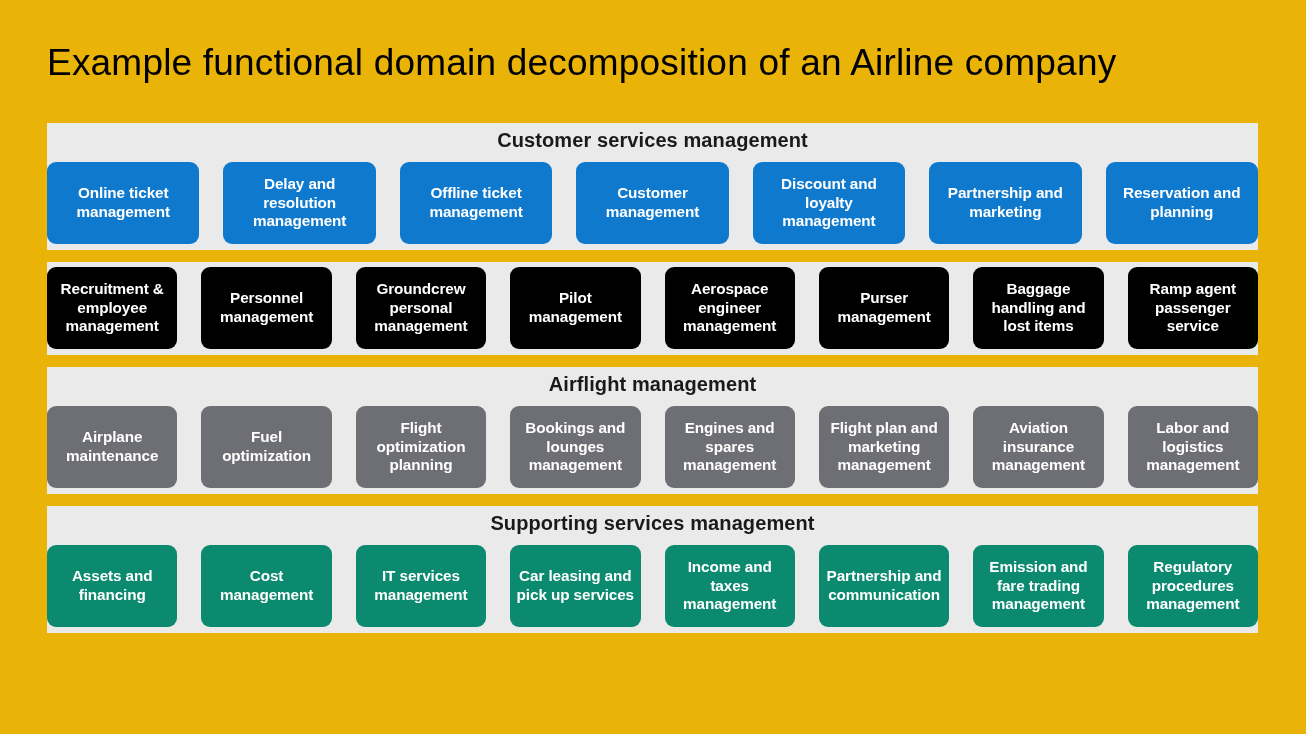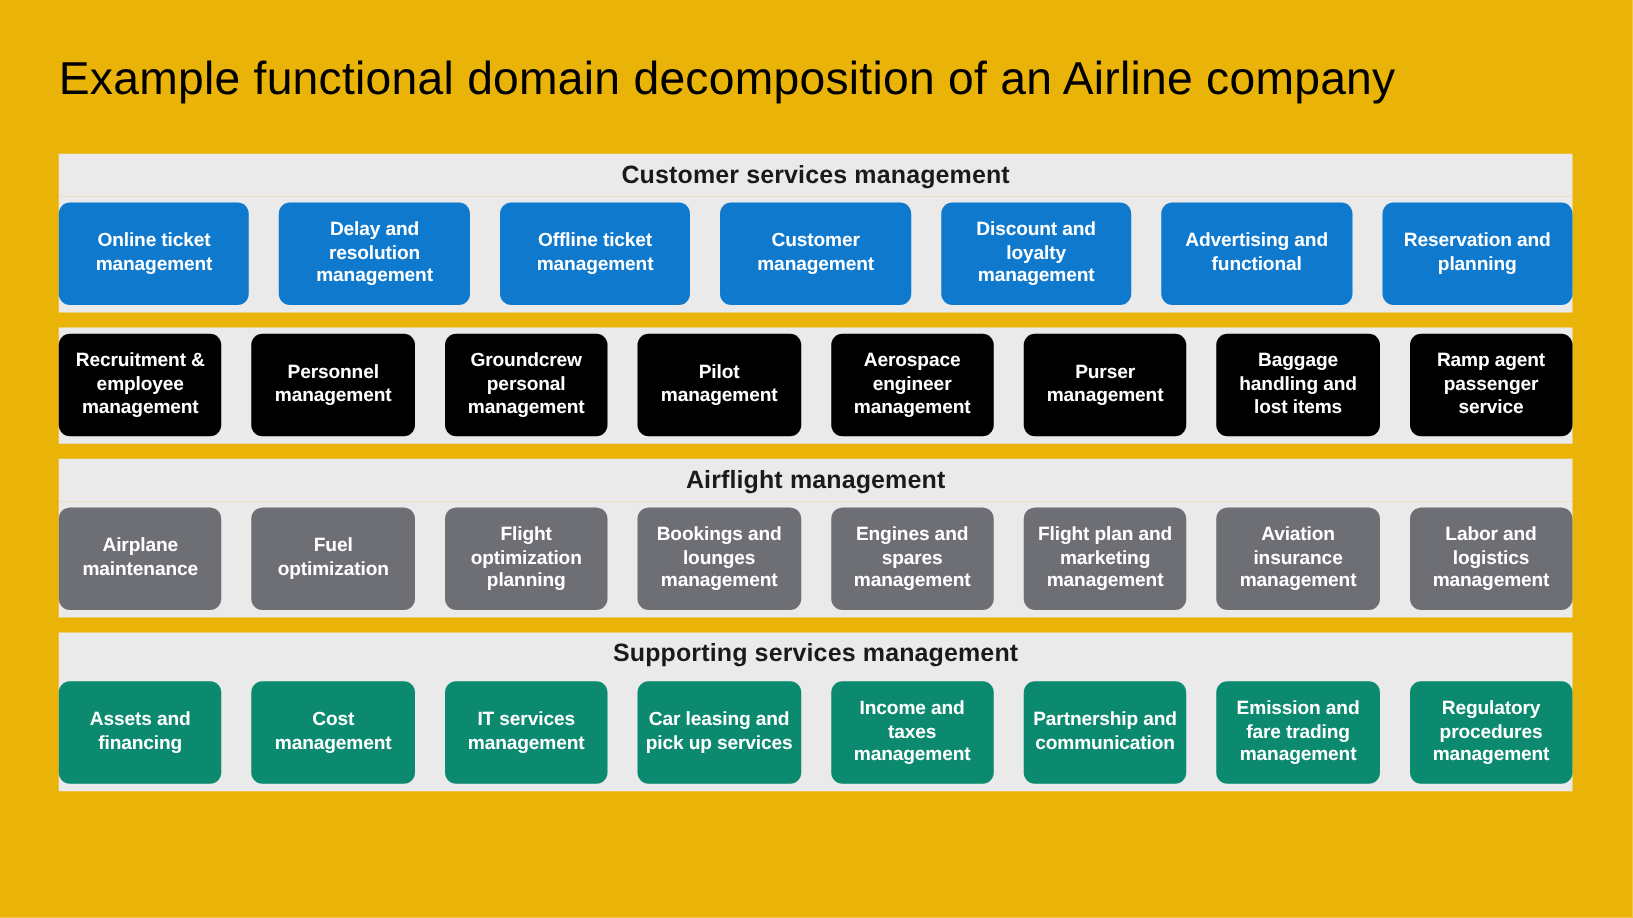--- a/index.html
+++ b/index.html
@@ -126,21 +126,21 @@
             <div class="card">
               <div class="card-label">Offline ticket management</div>
             </div>
             <div class="card">
               <div class="card-label">Customer management</div>
             </div>
             <div class="card">
               <div class="card-label">Discount and loyalty management</div>
             </div>
             <div class="card">
-              <div class="card-label">Advertising and functional</div>
+              <div class="card-label">Partnership and marketing</div>
             </div>
             <div class="card">
               <div class="card-label">Reservation and planning</div>
             </div>
           </div>
         </div>
       </div>
       <div class="section theme-black">
         <div class="cards-wrap">
           <div class="cards">

